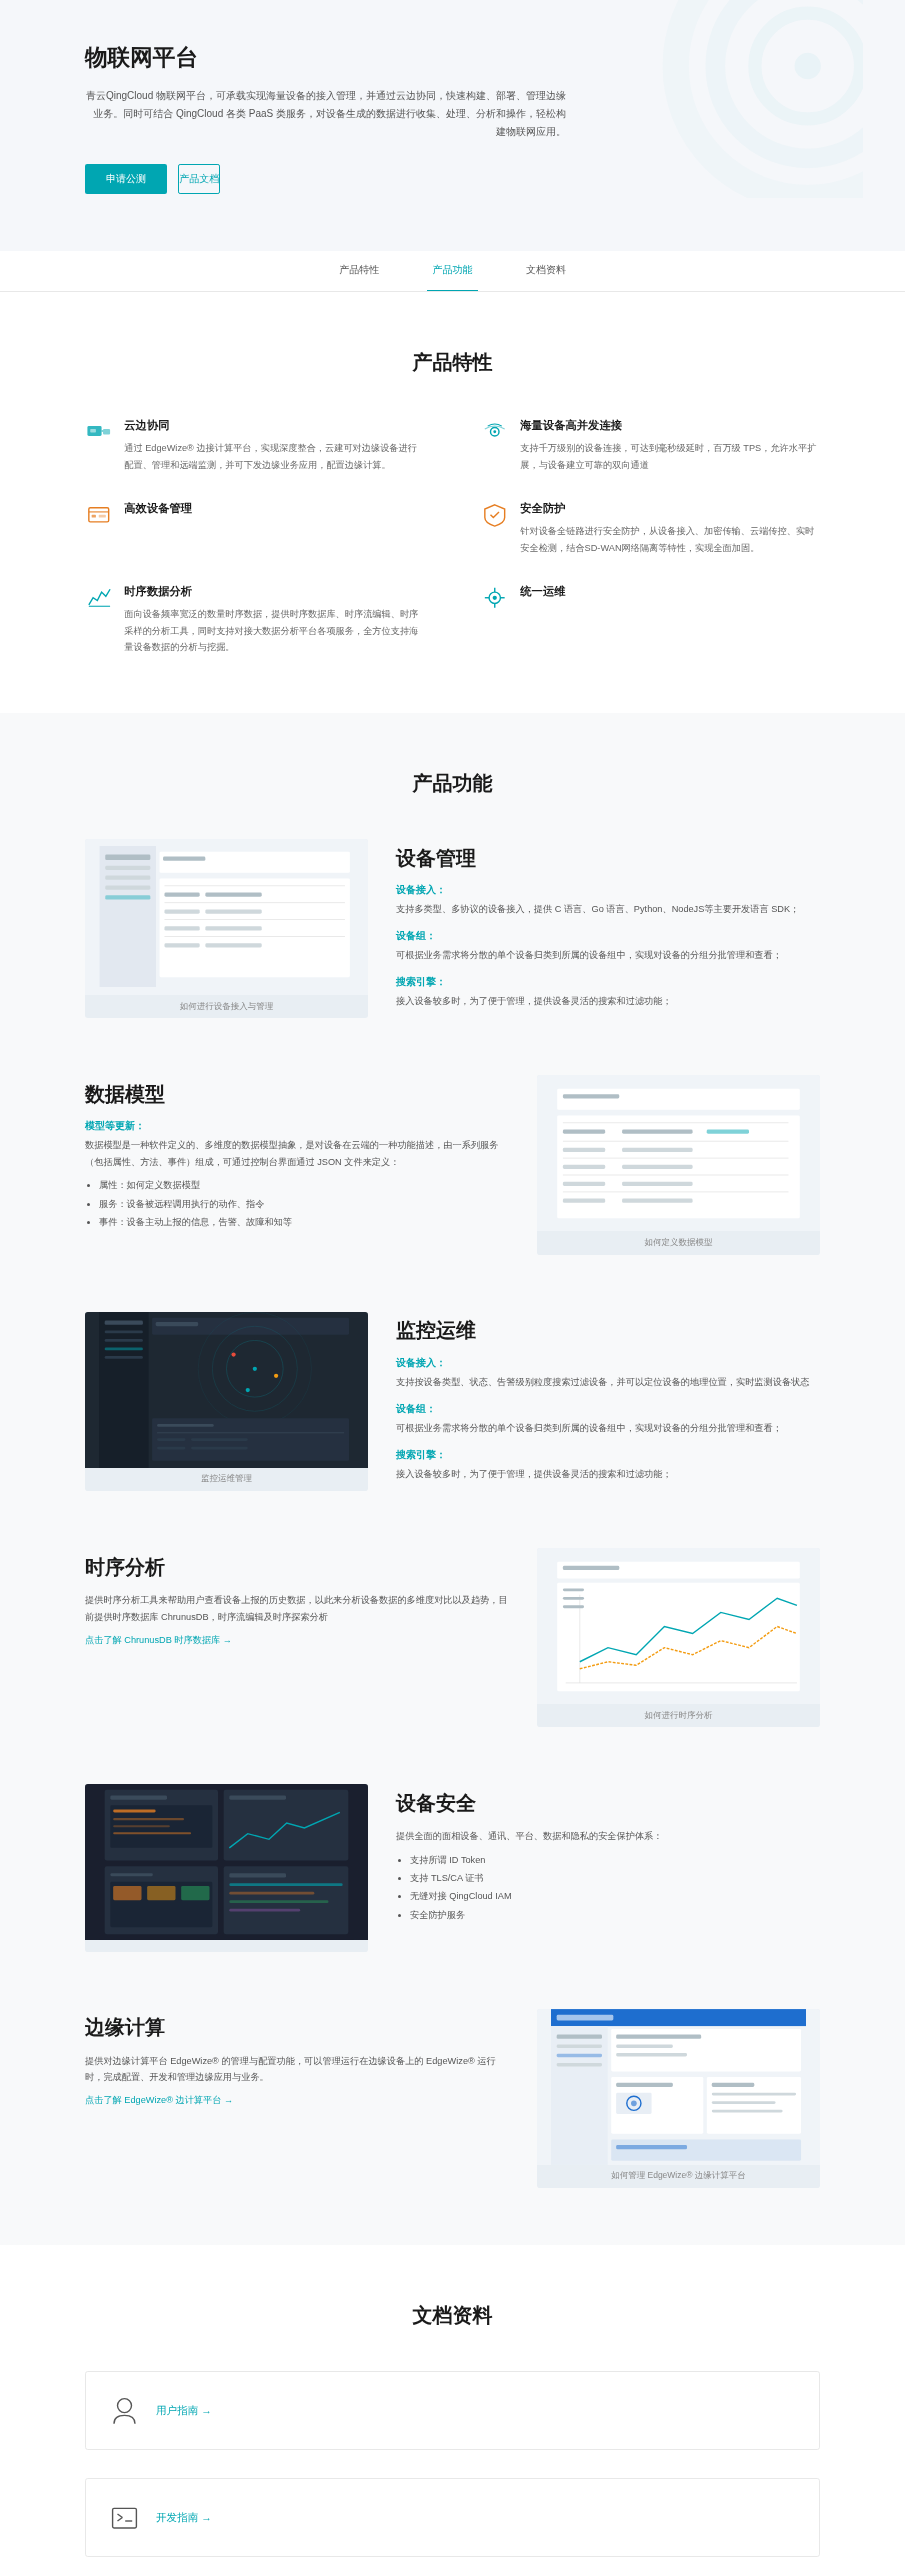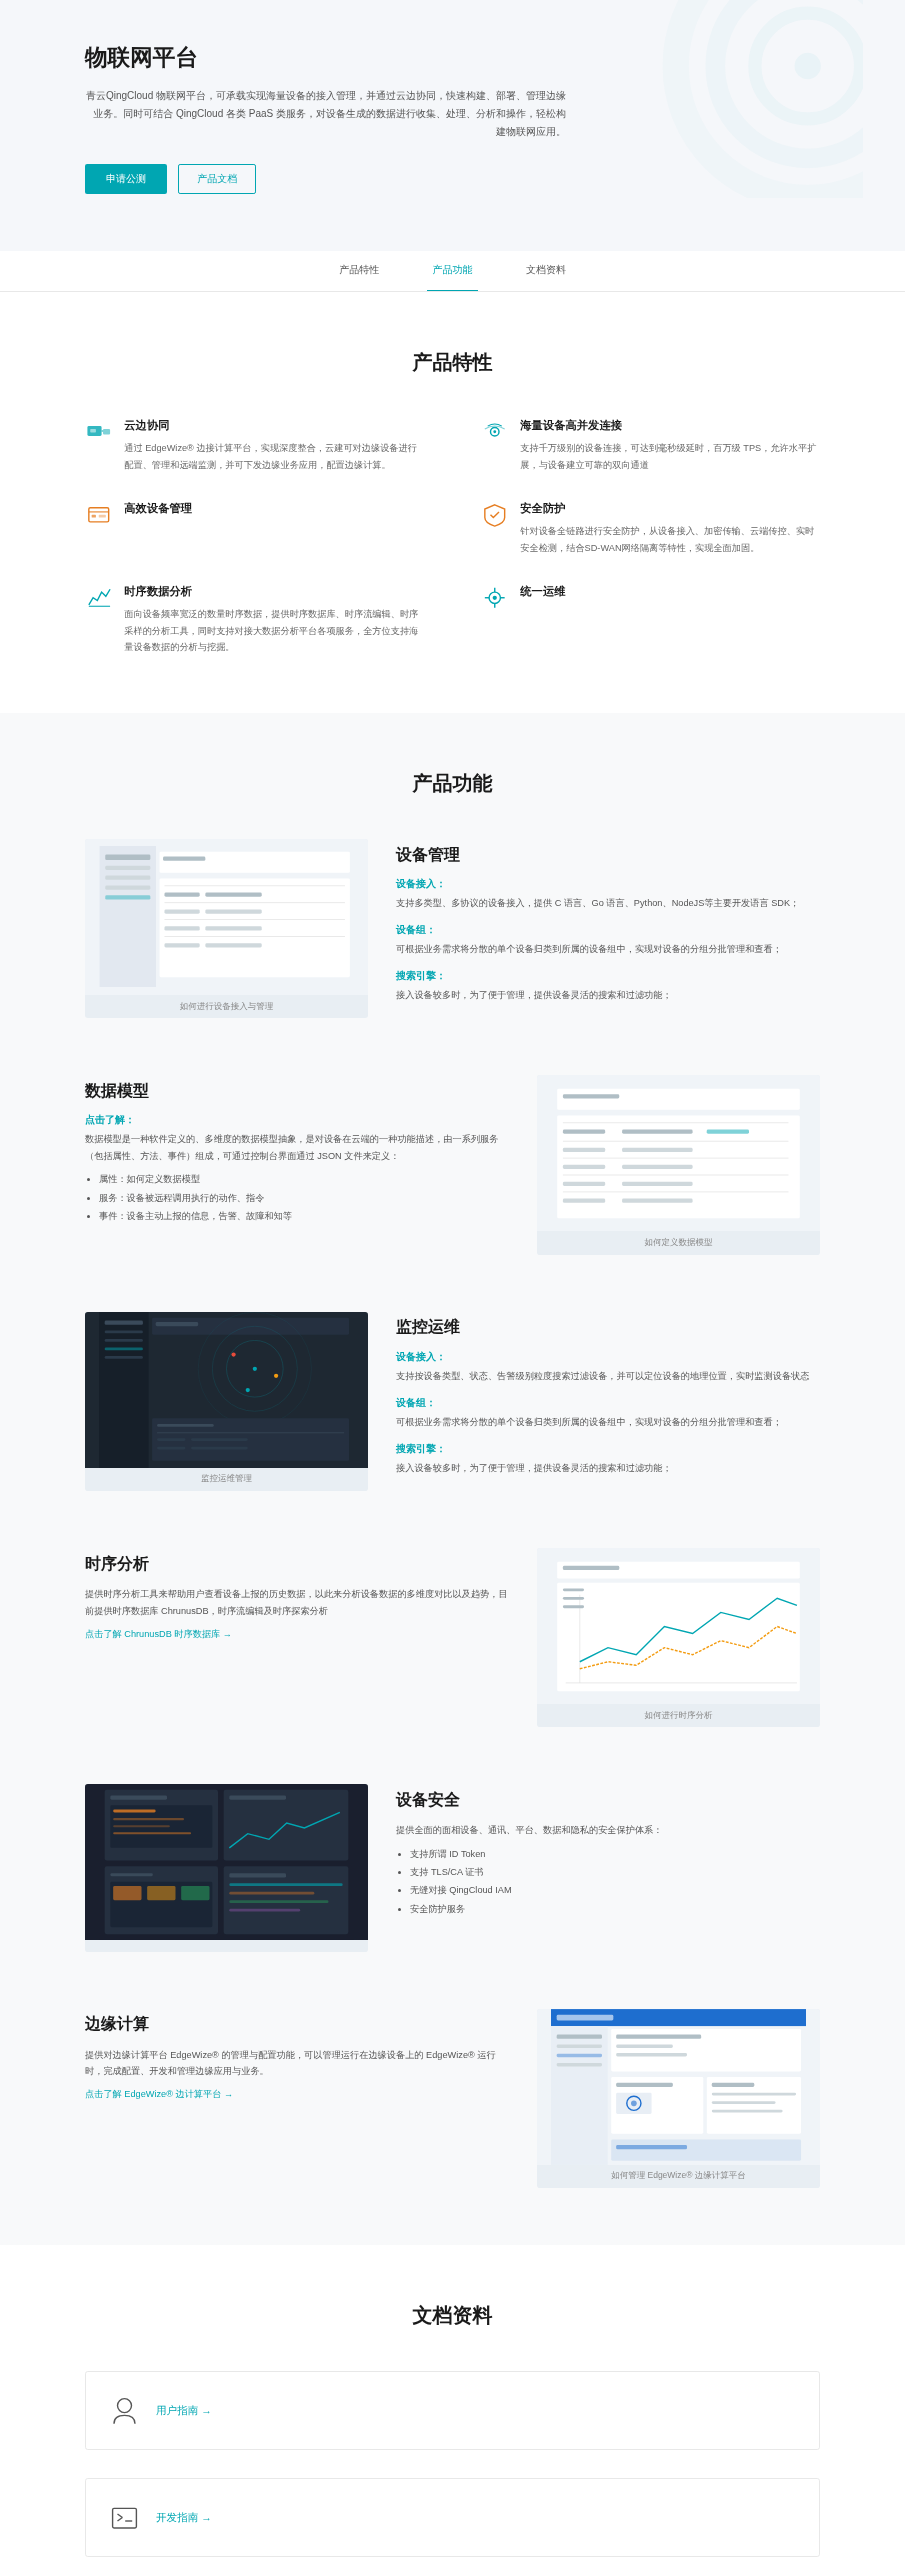--- a/index.html
+++ b/index.html
@@ -4,21 +4,21 @@
   <style>
     * { margin: 0; padding: 0; box-sizing: border-box; }
     body { font-family: -apple-system, BlinkMacSystemFont, "PingFang SC", "Microsoft YaHei", sans-serif; background: #fff; color: #333; width: 905px; }
 
     
     .hero { background: #f5f7fa; padding: 42px 85px 57px; position: relative; overflow: hidden; }
     .hero h1 { font-size: 22.6px; font-weight: 700; color: #1a1a1a; margin-bottom: 14px; }
     .hero p { font-size: 10px; color: #555; line-height: 1.8; max-width: 481px; margin-bottom: 22.6px; text-align: right; }
     .hero-buttons { display: flex; gap: 11.3px; }
     .btn-primary { background: #00a6b2; color: #fff; border: none; padding: 7px 21px; border-radius: 2.1px; font-size: 10px; cursor: pointer; }
-    .btn-outline { background: transparent; color: #00a6b2; border: 0.7px solid #00a6b2; padding: 7px 18px; border-radius: 2.1px; font-size: 10px; cursor: pointer; }
+    .btn-outline { background: transparent; color: #00a6b2; border: 0.7px solid #00a6b2; padding: 7px 0; border-radius: 2.1px; font-size: 10px; cursor: pointer; }
 
     
     .nav-tabs { background: #fff; border-bottom: 0.7px solid #e8e8e8; display: flex; justify-content: center; gap: 42px; padding: 0; }
     .nav-tab { padding: 12.7px 5.7px; font-size: 10px; color: #555; cursor: pointer; border-bottom: 1.4px solid transparent; }
     .nav-tab.active { color: #00a6b2; border-bottom: 1.4px solid #00a6b2; }
 
     
     .section { padding: 57px 85px; }
     .section-title { text-align: center; font-size: 20px; font-weight: 600; color: #1a1a1a; margin-bottom: 42px; }
 
@@ -35,21 +35,21 @@
     .functions-section { background: #f8f9fa; }
     .function-block { margin-bottom: 57px; }
     .function-block:last-child { margin-bottom: 0; }
     .function-row { display: flex; gap: 28px; align-items: flex-start; }
     .function-row.reverse { flex-direction: row-reverse; }
     .function-img { width: 283px; flex-shrink: 0; }
     .function-img-box { background: #e8eef3; border-radius: 2.8px; overflow: hidden; display: flex; flex-direction: column; align-items: center; }
     .function-img-screen { width: 100%; height: 156px; background: #d0dce8; display: flex; align-items: center; justify-content: center; position: relative; overflow: hidden; }
     .function-img-caption { font-size: 8.5px; color: #888; text-align: center; padding: 5.7px 0; }
     .function-content { flex: 1; padding-top: 5.7px; }
-    .function-content h2 { font-size: 16px; font-weight: 600; margin-bottom: 11.3px; color: #1a1a1a; }
+    .function-content h2 { font-size: 20px; font-weight: 600; margin-bottom: 11.3px; color: #1a1a1a; }
     .function-tag { color: #00a6b2; font-size: 10px; font-weight: 600; margin-bottom: 4.2px; margin-top: 11.3px; }
     .function-content p { font-size: 9.2px; color: #555; line-height: 1.8; }
     .function-link { color: #00a6b2; font-size: 9.2px; margin-top: 8.5px; display: inline-block; cursor: pointer; }
     .function-list { margin: 5.7px 0 5.7px 14px; }
     .function-list li { font-size: 9.2px; color: #555; line-height: 2; }
 
     
     .docs-section { background: #fff; }
     .docs-grid { display: grid; grid-template-columns: 1fr; gap: 28px; }
     .doc-item { display: flex; align-items: center; gap: 14px; padding: 21px; border: 0.7px solid #e8e8e8; border-radius: 2.8px; }
@@ -260,21 +260,21 @@
               <rect x="16" y="154" width="320" height="1" fill="#e0e0e0"></rect>
               <rect x="16" y="164" width="60" height="6" rx="2" fill="#cfd8dc"></rect>
               <rect x="100" y="164" width="100" height="6" rx="2" fill="#cfd8dc"></rect>
             </svg>
           </div>
           <div class="function-img-caption">如何定义数据模型</div>
         </div>
       </div>
       <div class="function-content">
         <h2>数据模型</h2>
-        <div class="function-tag">点击了解：</div>
+        <div class="function-tag">模型等更新：</div>
         <p>数据模型是一种软件定义的、多维度的数据模型抽象，是对设备在云端的一种功能描述，由一系列服务（包括属性、方法、事件）组成，可通过控制台界面通过 JSON 文件来定义：</p>
         <ul class="function-list">
           <li>属性：如何定义数据模型</li>
           <li>服务：设备被远程调用执行的动作、指令</li>
           <li>事件：设备主动上报的信息，告警、故障和知等</li>
         </ul>
       </div>
     </div>
   </div>
 

